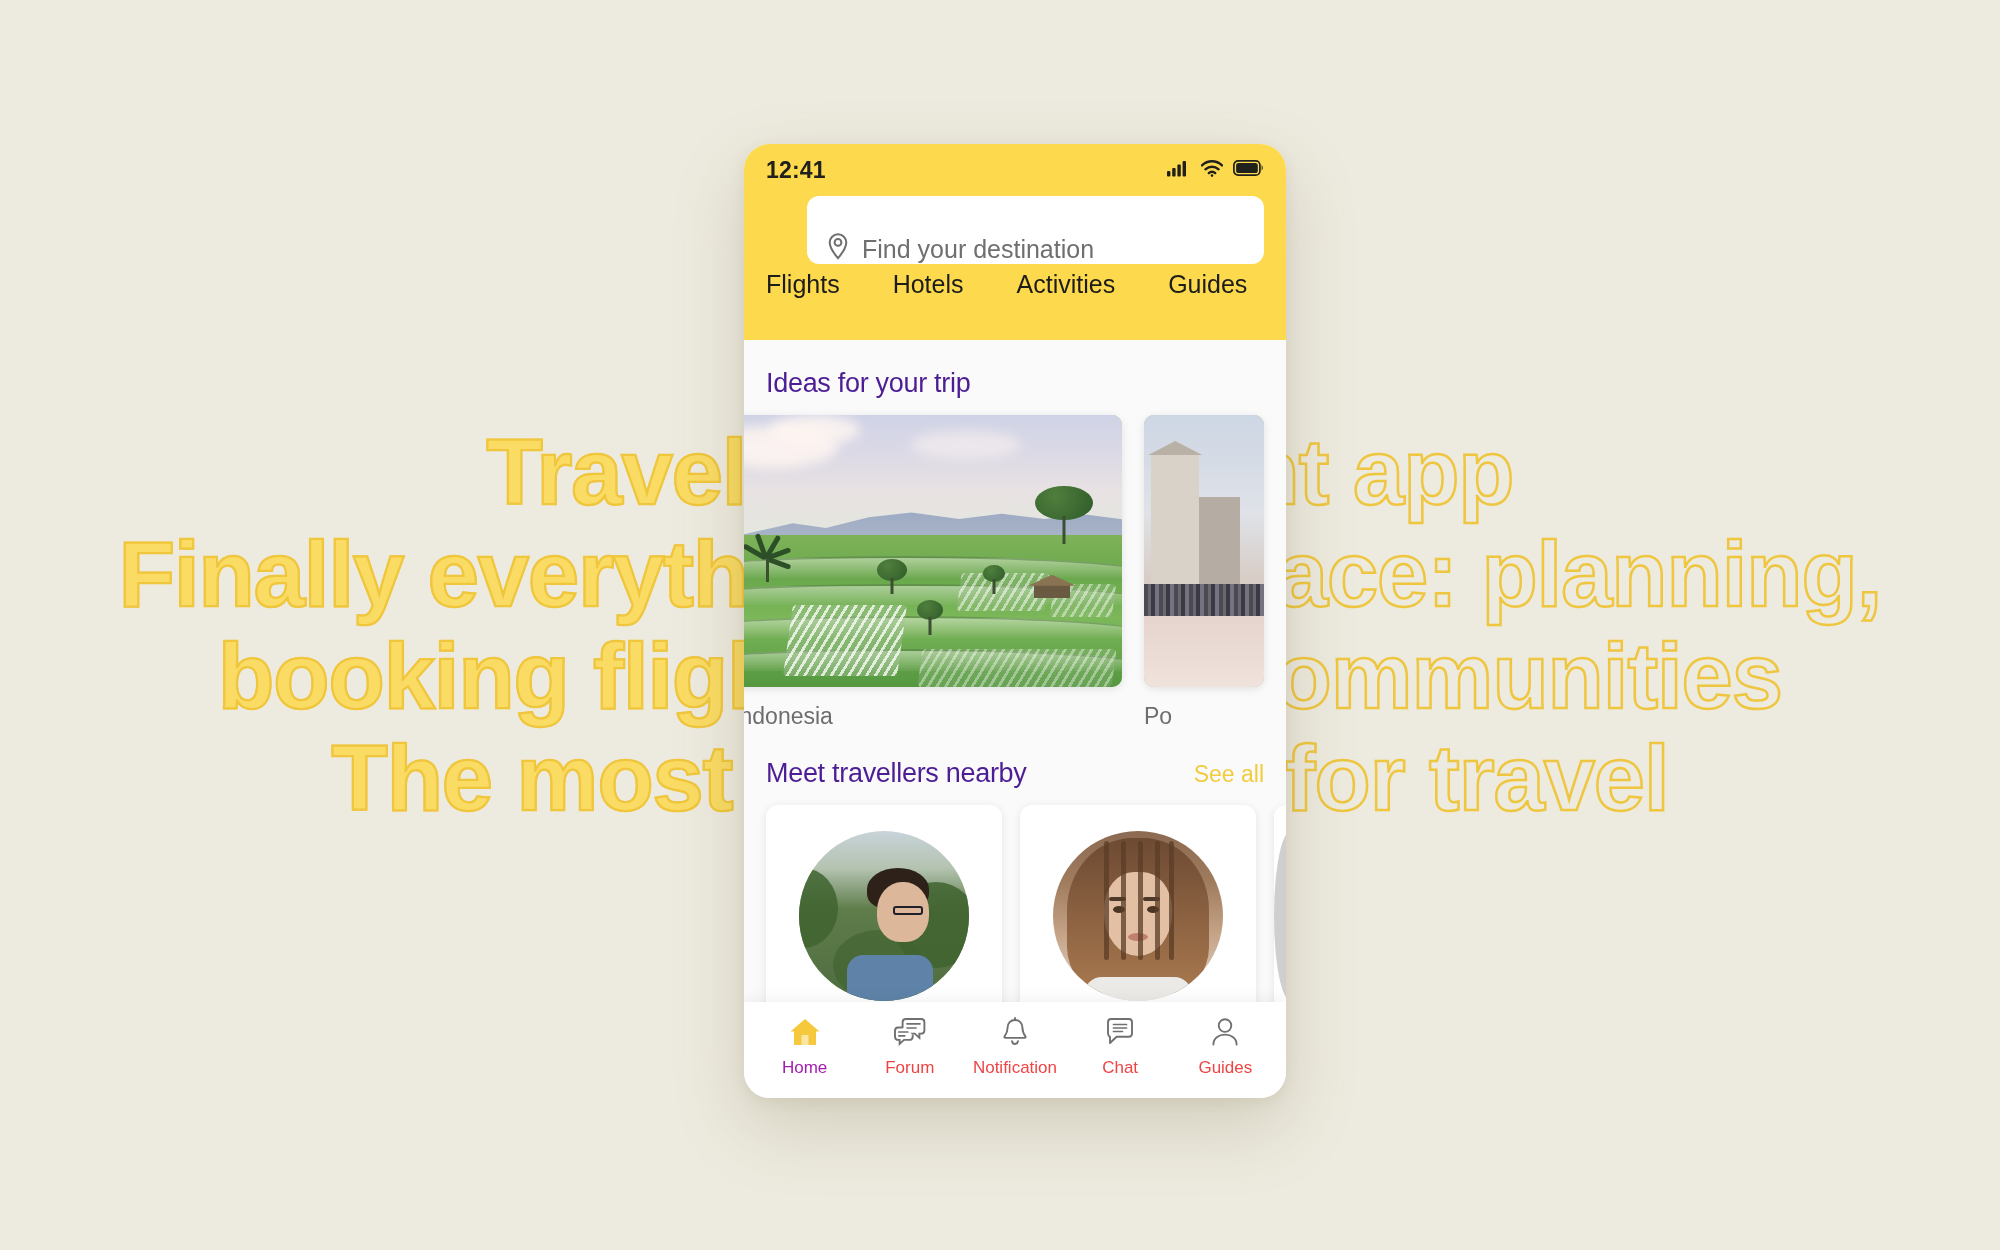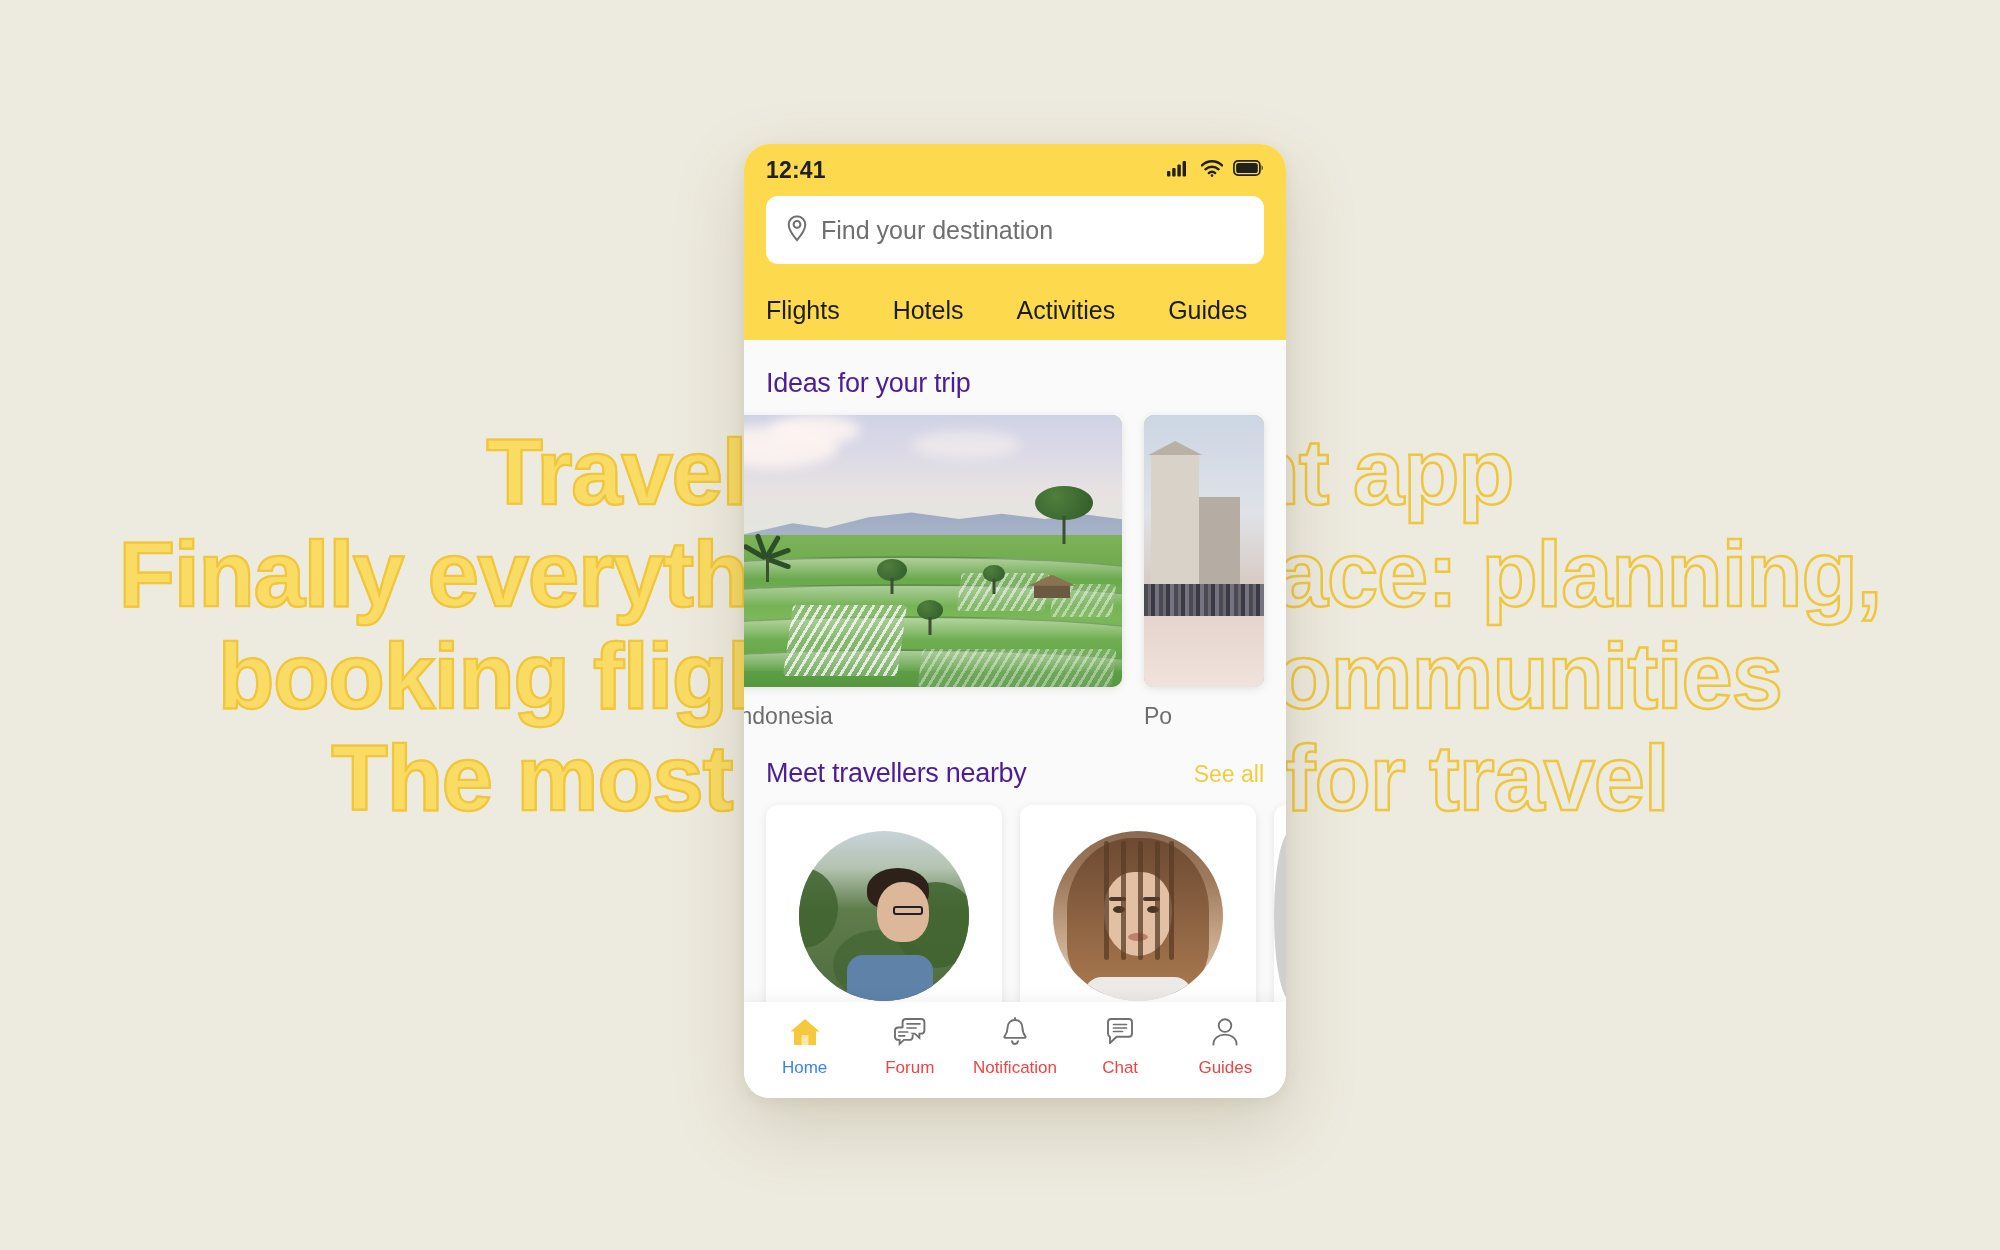--- a/index.html
+++ b/index.html
@@ -66,32 +66,32 @@
     height:52px;
     display:flex; align-items:center; justify-content:space-between;
   }
   .status-time { font-size:23px; font-weight:600; color:#20201c; letter-spacing:.2px;}
   .status-icons { display:flex; align-items:center; gap:10px; }
 
   .searchbar {
     height:68px;
     background:#fff;
     border-radius:12px;
-    display:flex; align-items:center;
+    display:flex; align-items:flex-end;
     padding:0 20px;
     gap:13px;
+    margin-left:41px;
   }
   .search-placeholder { font-size:25px; color:#6f6f6f; }
 
   .nav-tabs {
     display:flex;
-    align-items:center;
     gap:0;
     height:76px;
-    padding-top:16px;
+    padding-top:6px;
   }
   .nav-tab {
     font-size:25px;
     color:#1c1c1a;
     padding:0 0;
     margin-right:53px;
     cursor:pointer;
     white-space:nowrap;
   }
   .nav-tab:last-child { margin-right:0; }
@@ -210,21 +210,21 @@
     display:flex; align-items:center; justify-content:space-around;
     padding:0 8px 6px 8px;
     box-shadow:0 -3px 14px rgba(0,0,0,.06);
     position:relative; z-index:3;
   }
   .nav-item {
     display:flex; flex-direction:column; align-items:center; gap:7px;
     cursor:pointer; width:96px;
   }
   .nav-label { font-size:17px; color:#ef4444; }
-  .nav-item.active .nav-label { color:#3b82f6; }
+  .nav-item.active .nav-label { color:#a21caf; }
 </style>
 </head>
 <body>
 
 <div id="bg-headline">
   <div class="bg-line mixed" data-text="Travel management app">Travel management app</div>
   <div class="bg-line mixed" data-text="Finally everything in one place: planning,">Finally everything in one place: planning,</div>
   <div class="bg-line mixed" data-text="booking flights, hotels, communities">booking flights, hotels, communities</div>
   <div class="bg-line mixed" data-text="The most reliable tool for travel">The most reliable tool for travel</div>
 </div>

